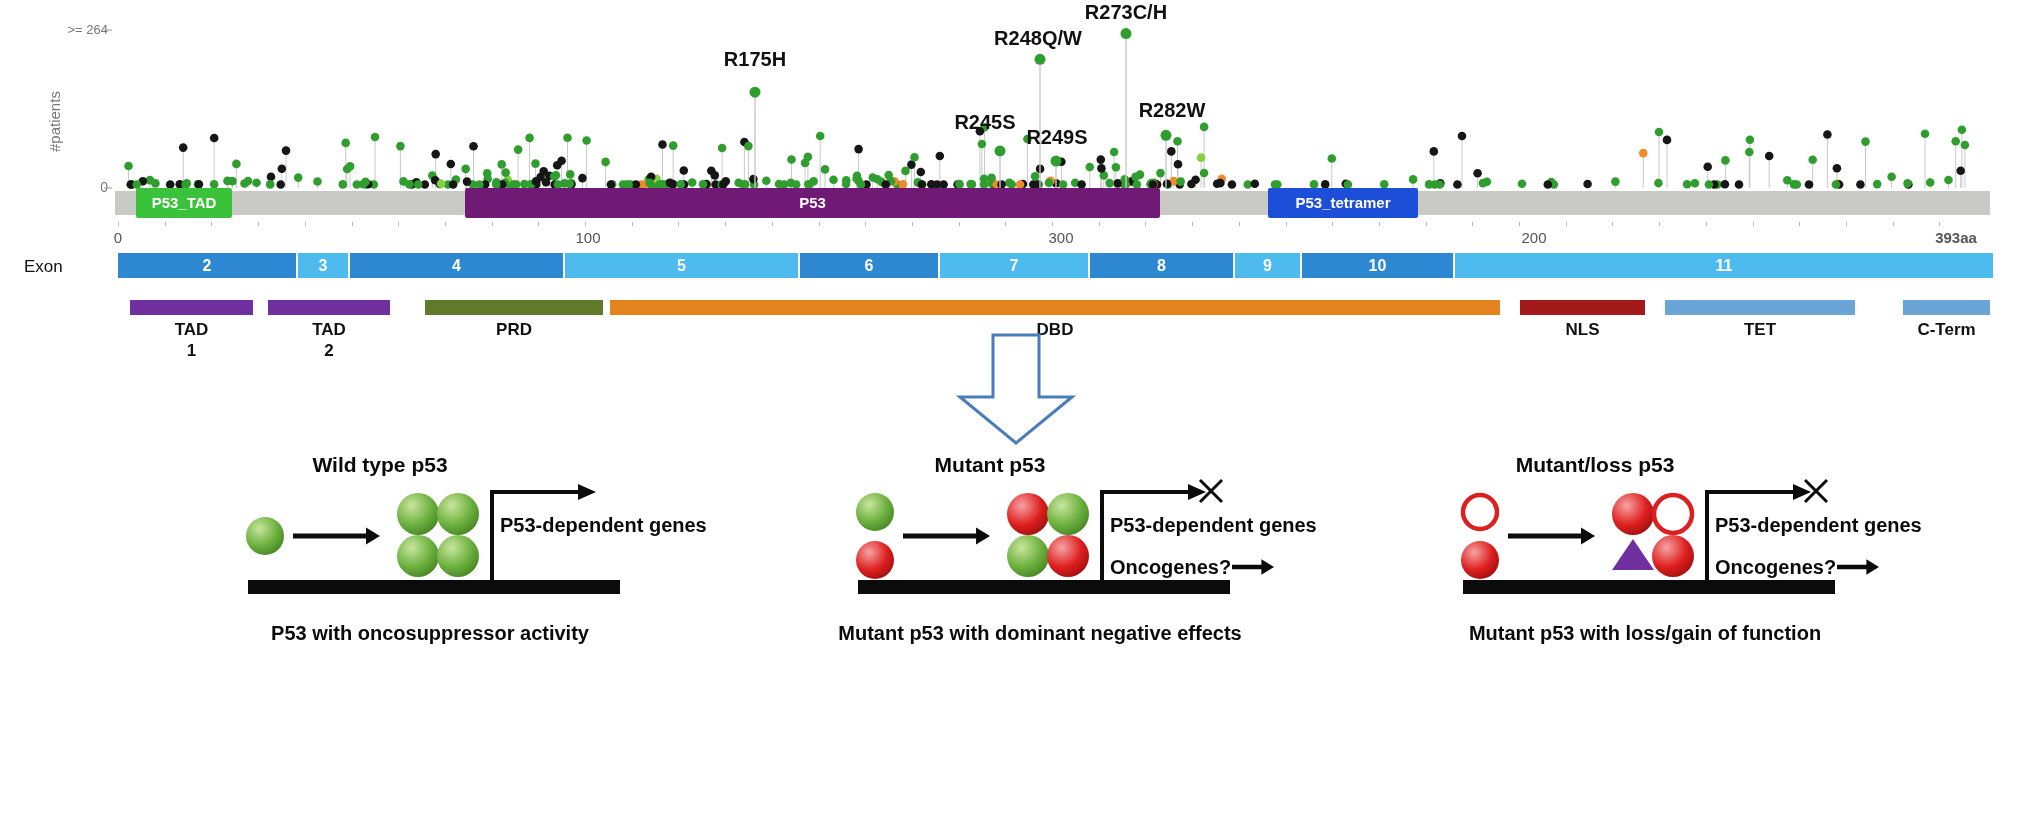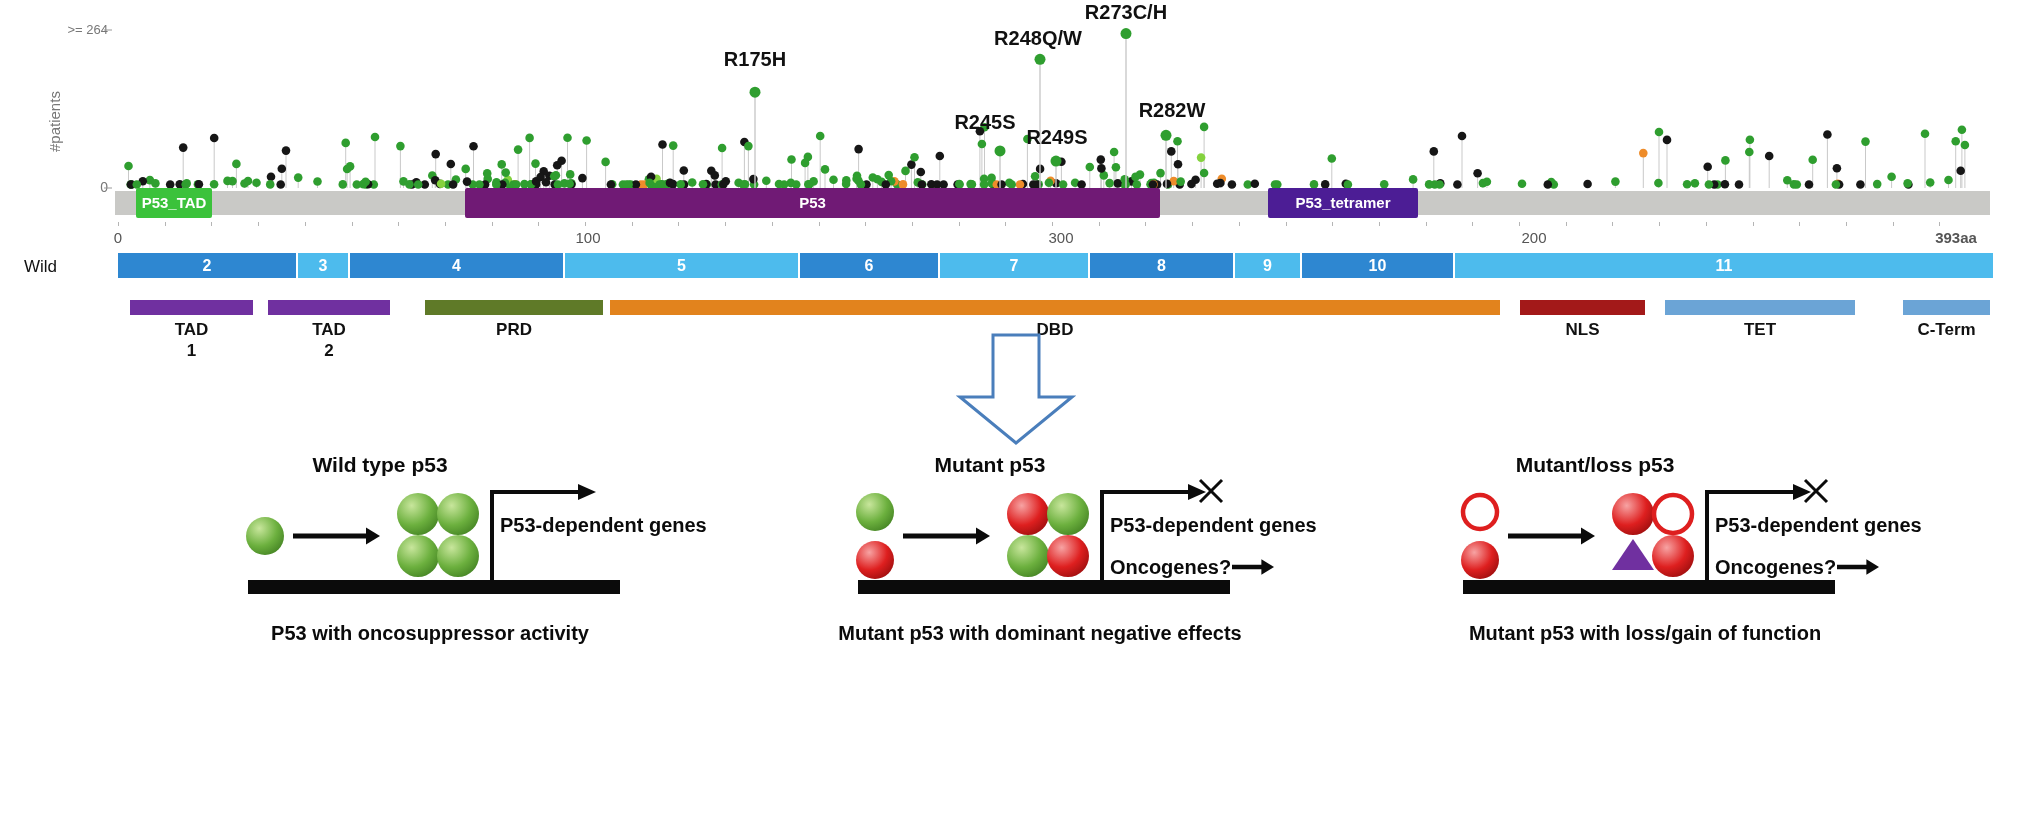--- a/index.html
+++ b/index.html
@@ -723,23 +723,23 @@
       <circle cx="1126" cy="33.6" r="5.5" fill="#2f9e2f"></circle>
       <text x="1126" y="19" text-anchor="middle" font-size="20" font-weight="bold" fill="#111111">R273C/H</text>
       <line x1="1166" y1="188" x2="1166" y2="135.3" stroke="#c9c9c9" stroke-width="1.4"></line>
       <circle cx="1166" cy="135.3" r="5.5" fill="#2f9e2f"></circle>
       <text x="1172" y="117" text-anchor="middle" font-size="20" font-weight="bold" fill="#111111">R282W</text>
       <line x1="104" y1="30" x2="112" y2="30" stroke="#999999" stroke-width="1"></line>
       <line x1="104" y1="188" x2="112" y2="188" stroke="#999999" stroke-width="1"></line>
     </svg>
 
   <div id="protein-bar" style="background: rgb(201, 201, 198);">
-      <div class="pfam-box" style="left: 21px; width: 76px; background: rgb(59, 194, 59); text-align: center;">P53_TAD</div>
+      <div class="pfam-box" style="left: 21px; width: 96px; background: rgb(59, 194, 59); text-align: center;">P53_TAD</div>
       <div class="pfam-box" style="left: 350px; width: 695px; background: #701a75;">P53</div>
-      <div class="pfam-box" style="left: 1153px; width: 150px; background: #4c1d95;">P53_tetramer</div>
+      <div class="pfam-box" style="left: 1153px; width: 150px; background: #1d4ed8;">P53_tetramer</div>
     </div>
 
   <div id="ruler">
       <div style="left: 118px; top: 0px; width: 1px; height: 4px; background: rgb(181, 181, 181);"></div>
       <div style="left: 164.7px; top: 0px; width: 1px; height: 4px; background: rgb(181, 181, 181);"></div>
       <div style="left: 211.4px; top: 0px; width: 1px; height: 4px; background: rgb(181, 181, 181);"></div>
       <div style="left: 258.1px; top: 0px; width: 1px; height: 4px; background: rgb(181, 181, 181);"></div>
       <div style="left: 304.8px; top: 0px; width: 1px; height: 4px; background: rgb(181, 181, 181);"></div>
       <div style="left: 351.5px; top: 0px; width: 1px; height: 4px; background: rgb(181, 181, 181);"></div>
       <div style="left: 398.2px; top: 0px; width: 1px; height: 4px; background: rgb(181, 181, 181);"></div>
@@ -776,21 +776,21 @@
       <div style="left: 1845.9px; top: 0px; width: 1px; height: 4px; background: rgb(181, 181, 181);"></div>
       <div style="left: 1892.6px; top: 0px; width: 1px; height: 4px; background: rgb(181, 181, 181);"></div>
       <div style="left: 1939.3px; top: 0px; width: 1px; height: 4px; background: rgb(181, 181, 181);"></div>
       <div style="left: 83px; top: 7px; width: 70px; text-align: center;">0</div>
       <div style="left: 553px; top: 7px; width: 70px; text-align: center;">100</div>
       <div style="left: 1026px; top: 7px; width: 70px; text-align: center;">300</div>
       <div style="left: 1499px; top: 7px; width: 70px; text-align: center;">200</div>
       <div style="left: 1921px; top: 7px; width: 70px; text-align: center; font-weight: bold;">393aa</div>
     </div>
 
-  <div id="exon-title" class="abs">Wild</div>
+  <div id="exon-title" class="abs">Exon</div>
   <div id="exon-track">
       <div class="exon-seg" style="left: 118px; width: 178px; background: rgb(46, 135, 209);">2</div>
       <div class="exon-seg" style="left: 298px; width: 50px; background: rgb(77, 187, 237);">3</div>
       <div class="exon-seg" style="left: 350px; width: 213px; background: rgb(46, 135, 209);">4</div>
       <div class="exon-seg" style="left: 565px; width: 233px; background: rgb(77, 187, 237);">5</div>
       <div class="exon-seg" style="left: 800px; width: 138px; background: rgb(46, 135, 209);">6</div>
       <div class="exon-seg" style="left: 940px; width: 148px; background: rgb(77, 187, 237);">7</div>
       <div class="exon-seg" style="left: 1090px; width: 143px; background: rgb(46, 135, 209);">8</div>
       <div class="exon-seg" style="left: 1235px; width: 65px; background: rgb(77, 187, 237);">9</div>
       <div class="exon-seg" style="left: 1302px; width: 151px; background: rgb(46, 135, 209);">10</div>

